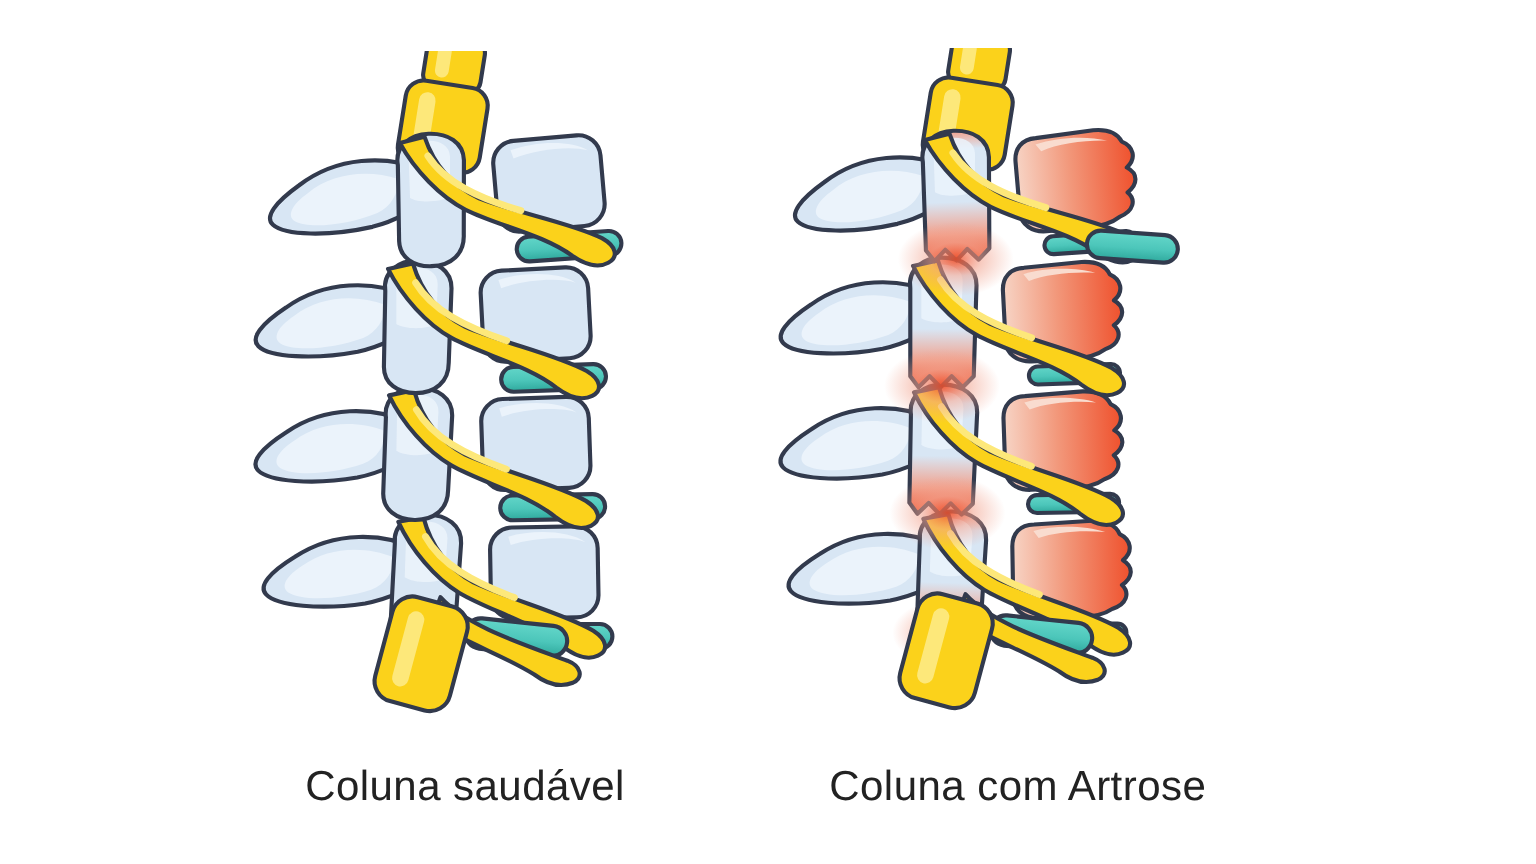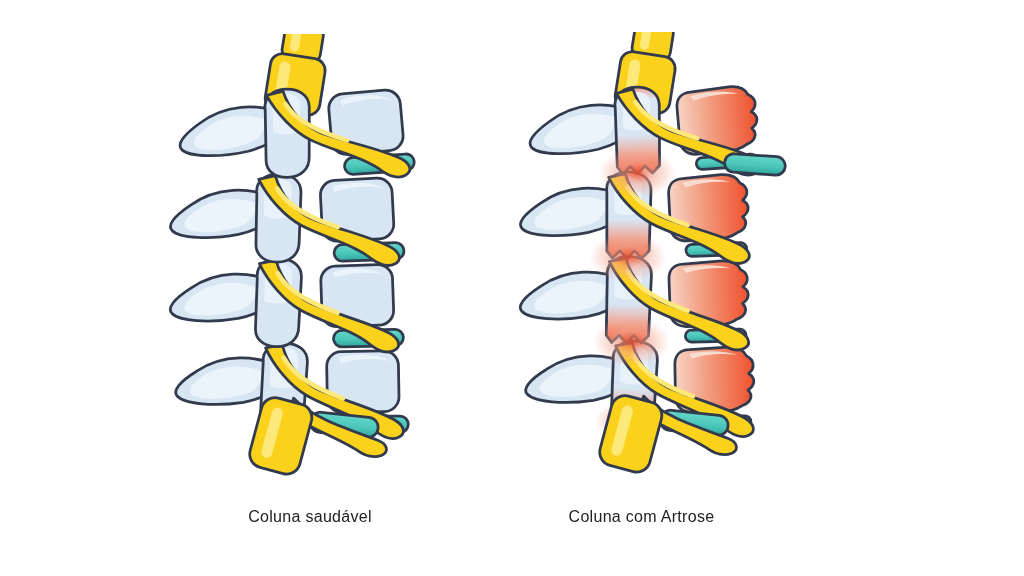--- a/index.html
+++ b/index.html
@@ -1,23 +1,23 @@
 <!DOCTYPE html>
 <html style="--page-bg: #FFFFFF; --bone: #D8E6F4; --bone-highlight: #EBF3FB; --outline: #323A4D; --nerve-yellow: #FBD21B; --nerve-yellow-highlight: #FDE87A; --disc-teal: #4CC6BA; --disc-teal-dark: #2EA89C; --inflamed-red: #EF512D; --inflamed-pink: #F2A18C; --label-text: #222222;"><head>
 <meta charset="utf-8">
 <style>
   html,body{margin:0;padding:0;background:#fff;}
   .canvas{position:relative;width:1024px;height:576px;background:var(--page-bg,#ffffff);
           font-family:"Liberation Sans","DejaVu Sans",sans-serif;overflow:hidden;}
   .figure{position:absolute;}
   .fig-label{position:absolute;top:508px;text-align:center;
-             font-size:16px;font-weight:500;letter-spacing:.3px;
+             font-size:28px;font-weight:500;letter-spacing:.3px;
              color:var(--label-text,#222222);}
   .fig-label.left{left:160px;width:300px;}
-  .fig-label.right{left:484px;width:315px;}
+  .fig-label.right{left:521px;width:315px;}
   svg.spine{display:block;}
   .defs-svg{position:absolute;width:0;height:0;}
 
   
   .ol{stroke:var(--outline,#323A4D);stroke-width:3px;stroke-linejoin:round;stroke-linecap:round;}
   .fBone{fill:var(--bone,#D8E6F4);}
   .fBoneHi{fill:var(--bone-highlight,#EBF3FB);stroke:none;}
   .fYellow{fill:var(--nerve-yellow,#FBD21B);}
   .fYellowHi{fill:var(--nerve-yellow-highlight,#FDE87A);stroke:none;}
   .hiStroke{stroke:var(--nerve-yellow-highlight,#FDE87A);stroke-width:5px;fill:none;stroke-linecap:round;}

